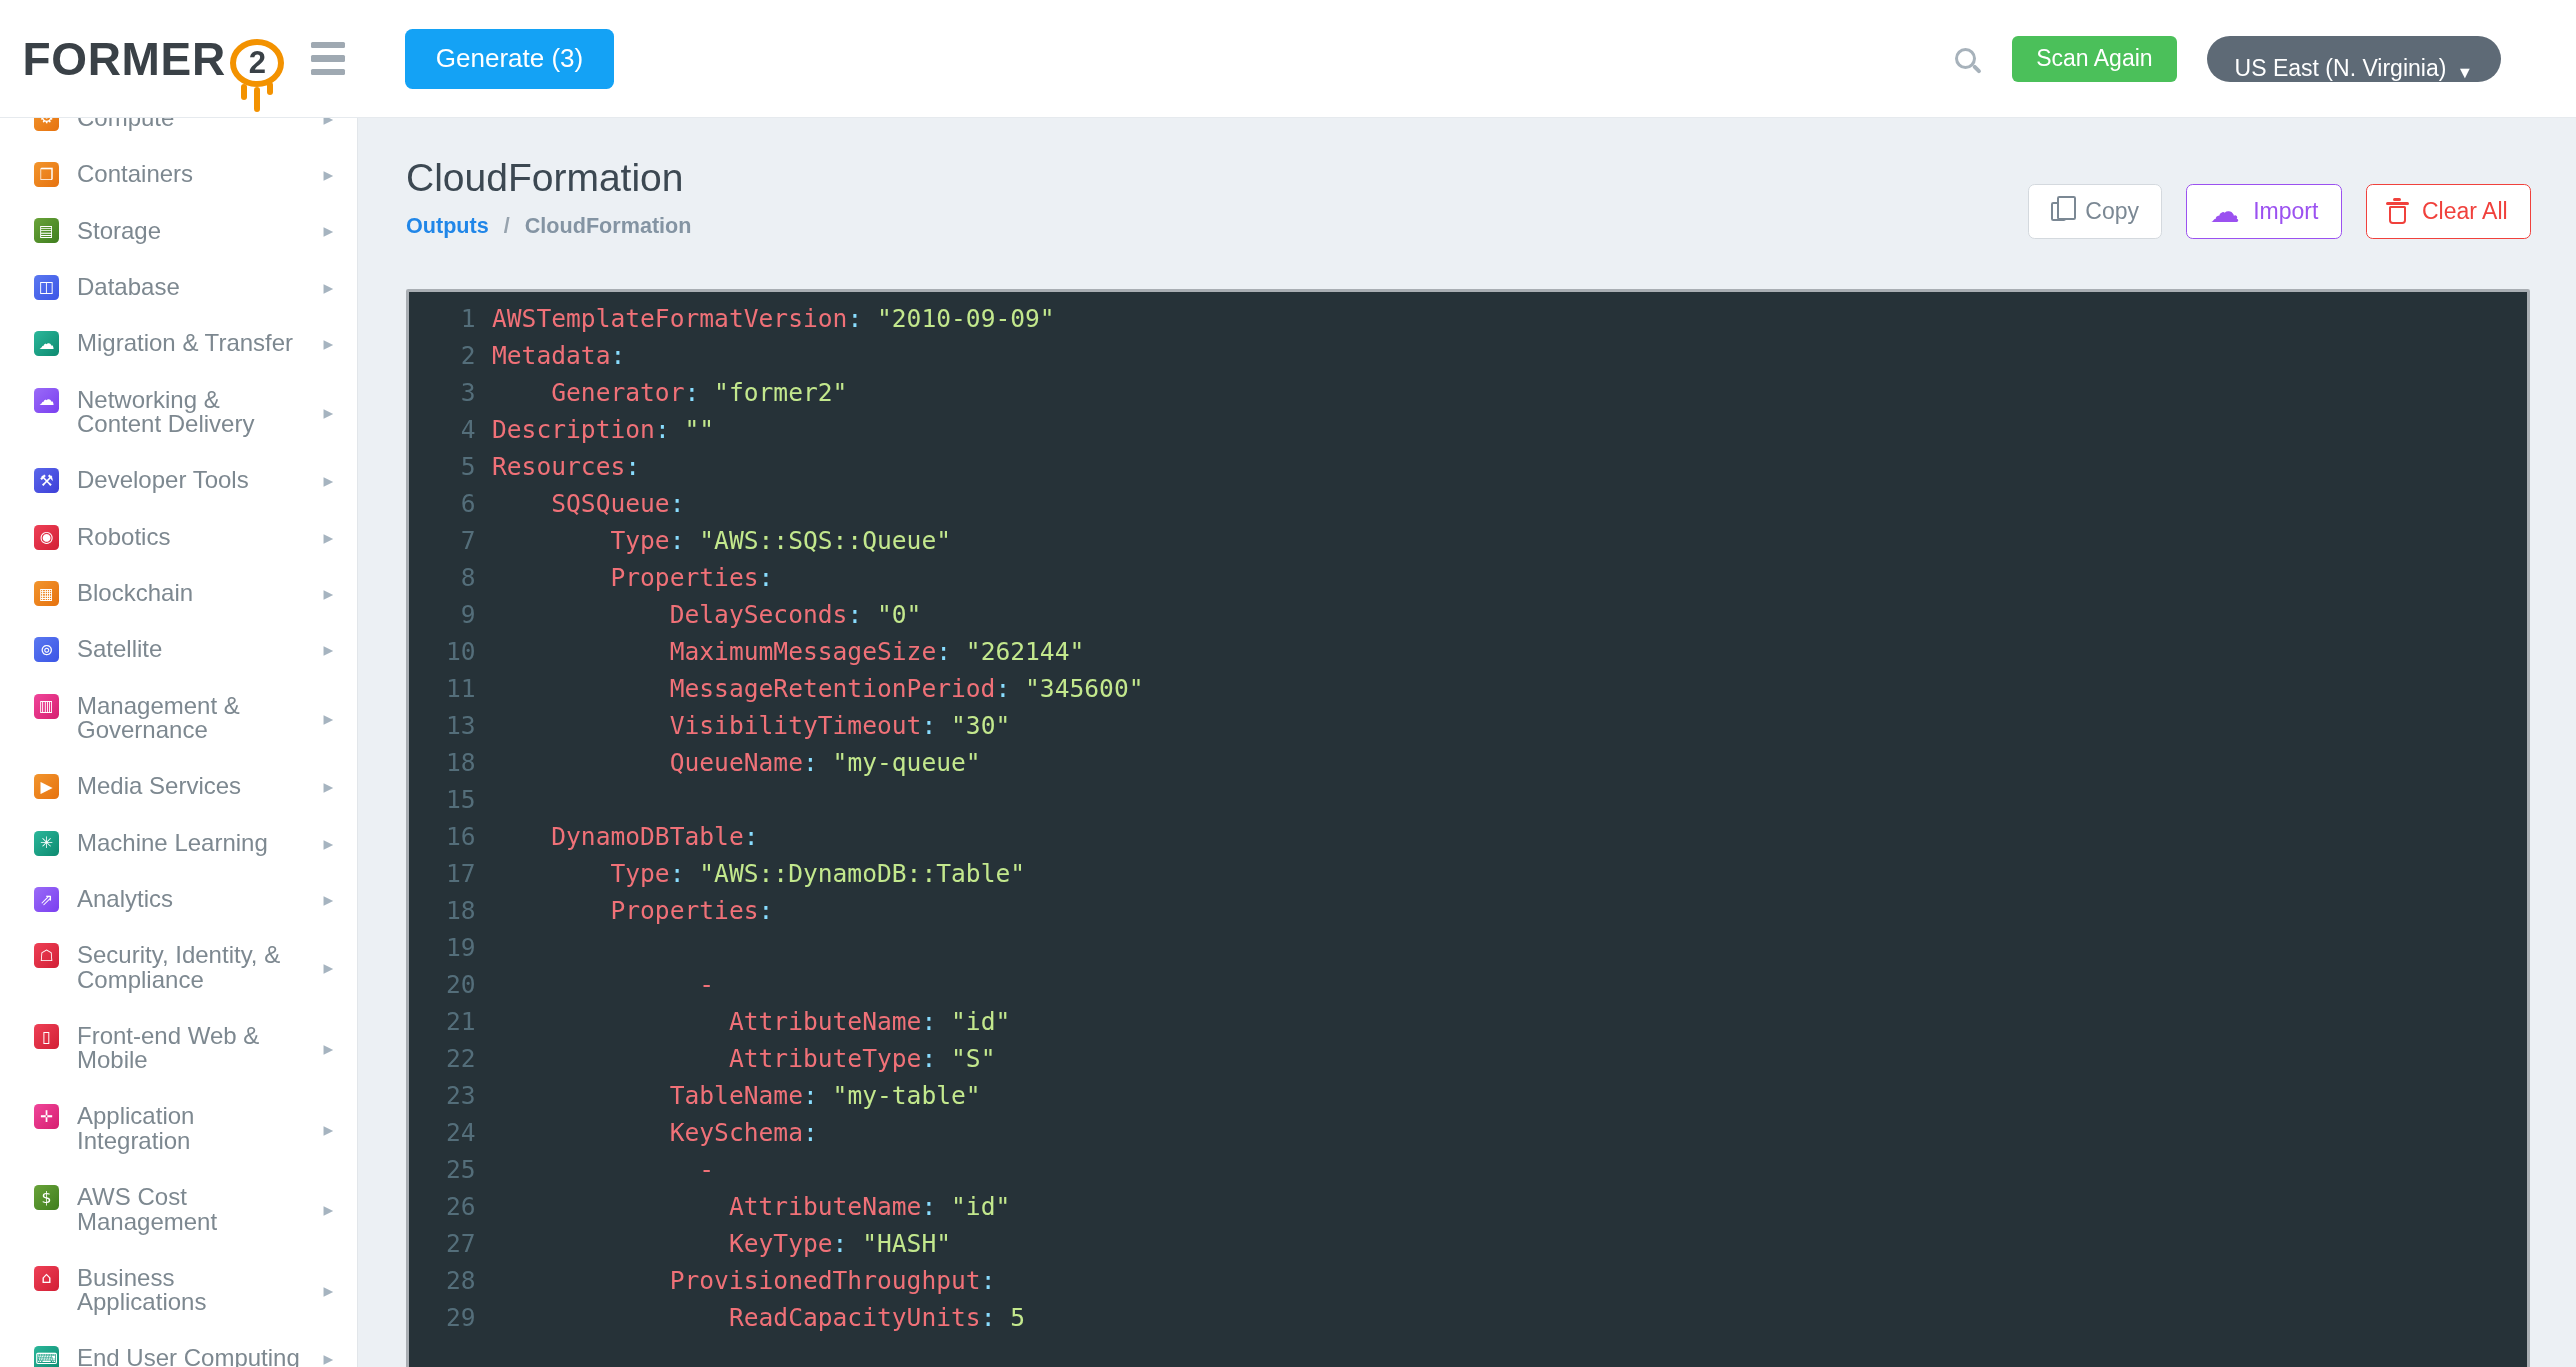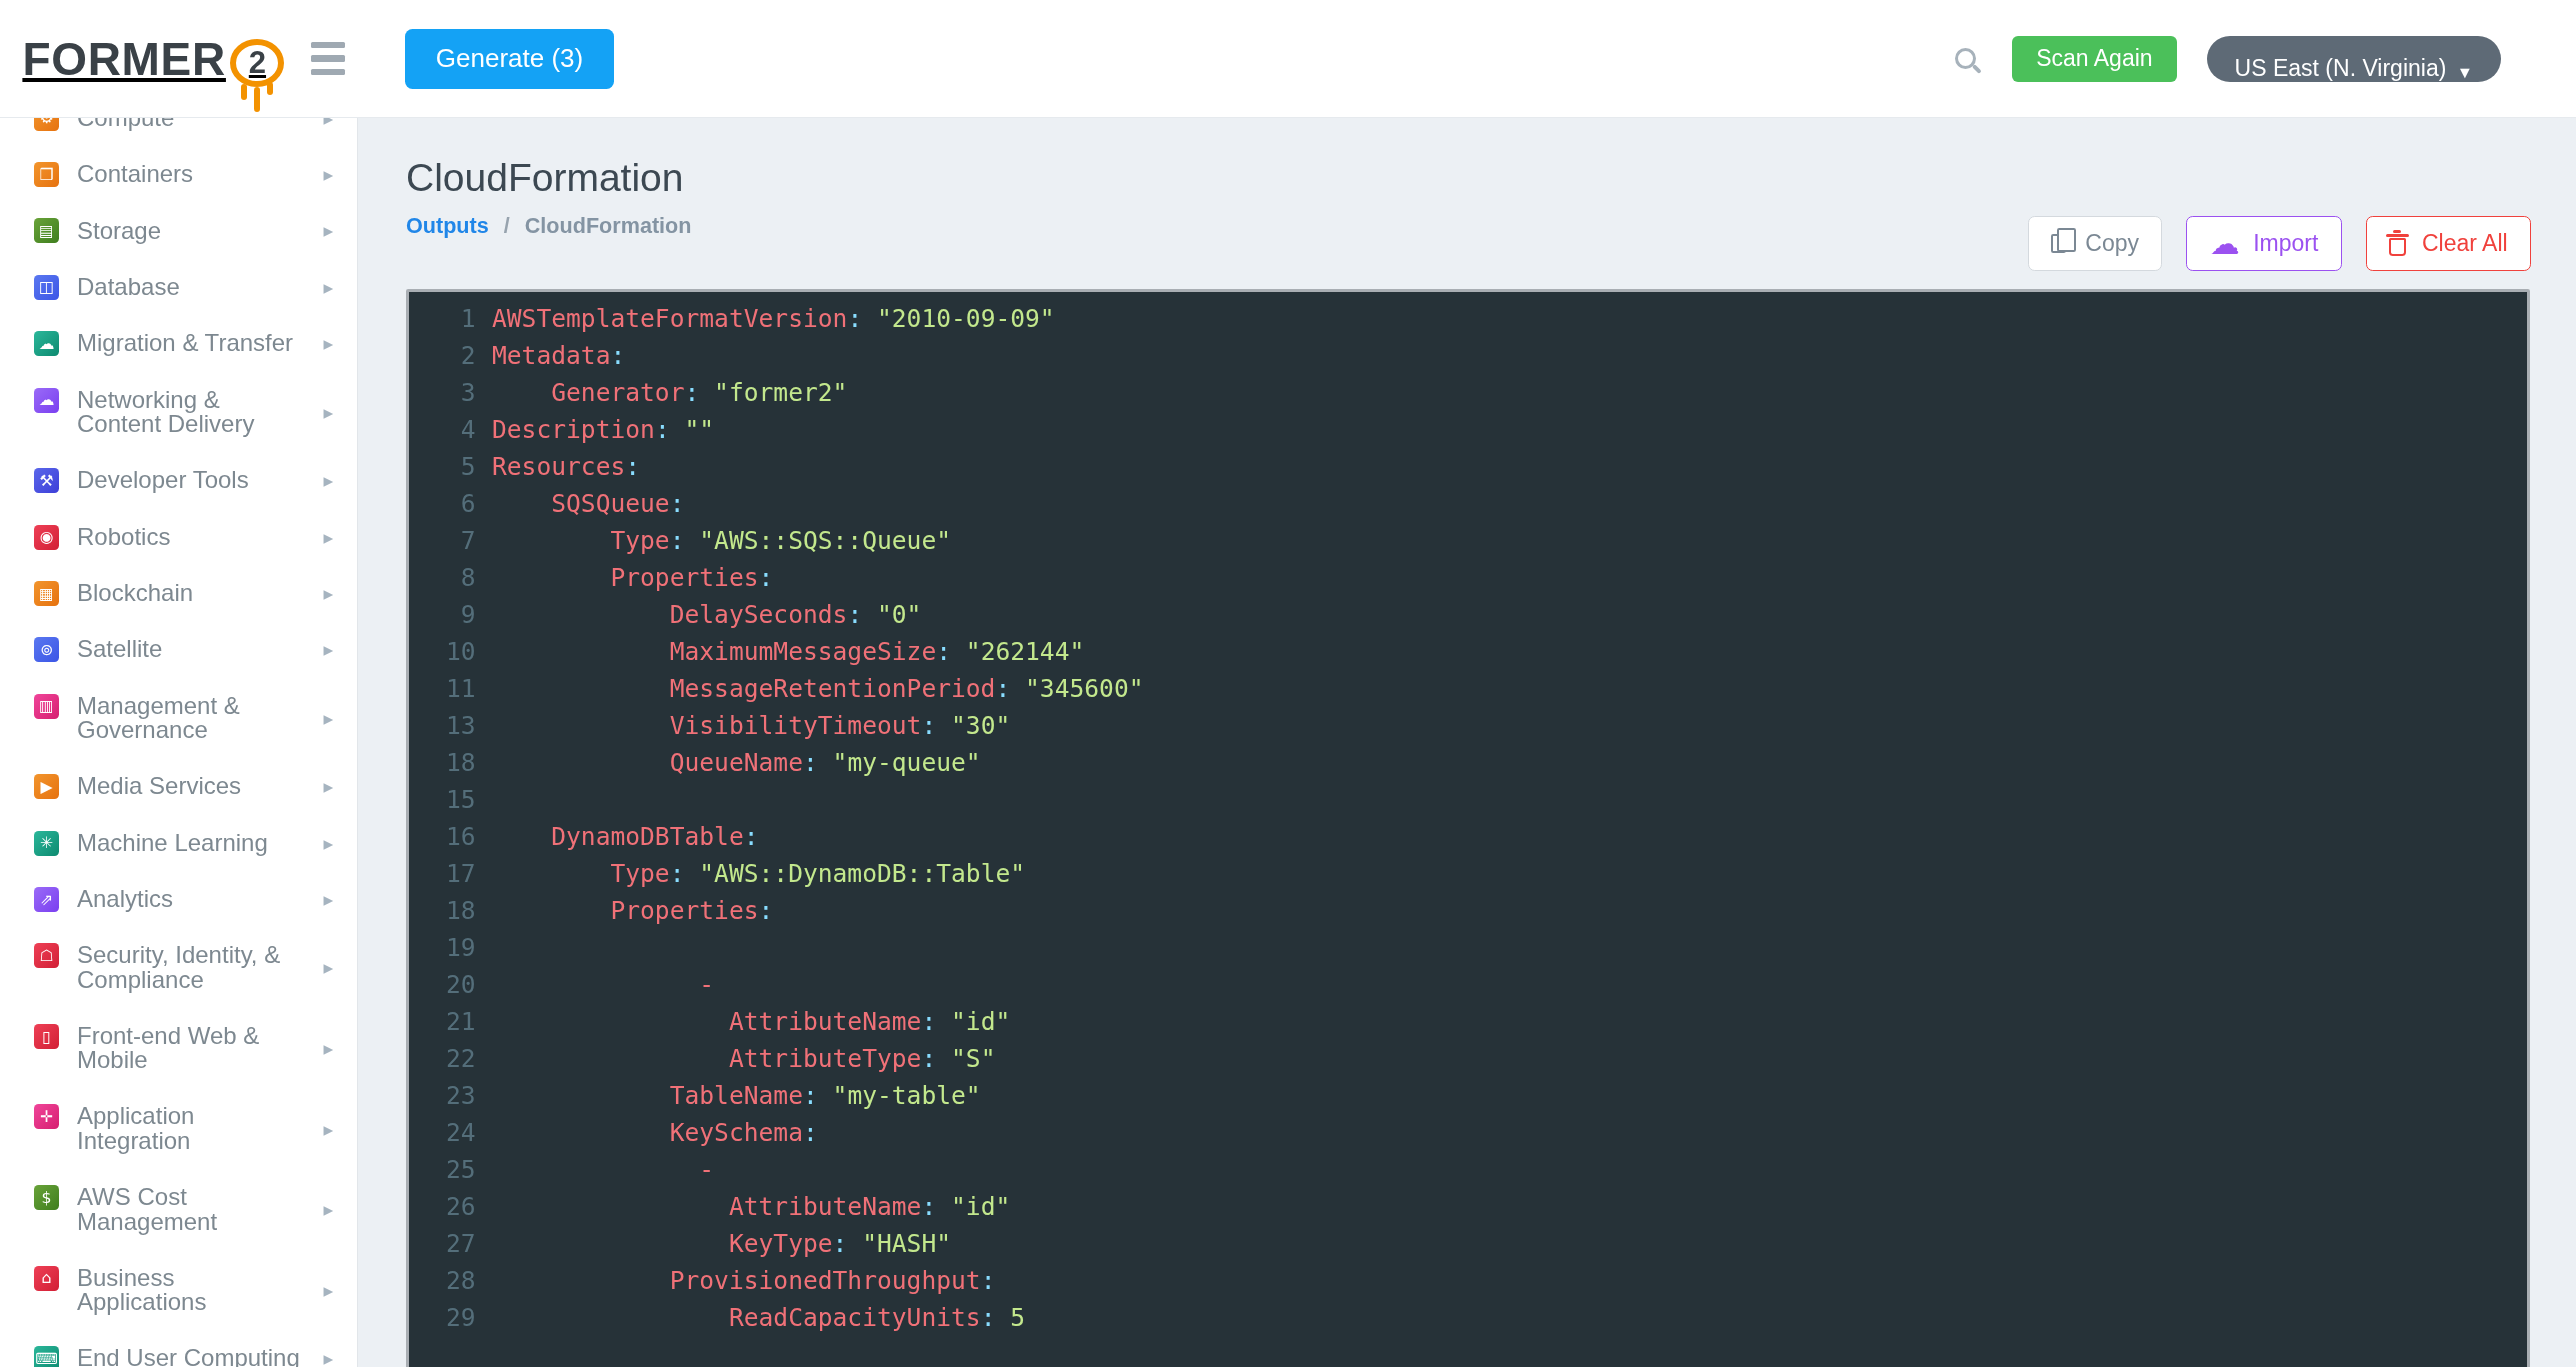--- a/index.html
+++ b/index.html
@@ -9,21 +9,21 @@
     background:#ecf0f4;
     position:relative;
   }
 
   
   .header {
     position:absolute; top:0; left:0; width:2576px; height:118px;
     background:#ffffff; border-bottom:1.5px solid #e6eaee;
     display:flex; align-items:center; padding:0 75px 0 22.4px; z-index:10;
   }
-  .logo { display:flex; align-items:center; cursor:pointer;text-decoration:underline; }
+  .logo { display:flex; align-items:center; cursor:pointer; }
   .logo-text { font-size:46px; font-weight:800; letter-spacing:0.7px; color:#3a4147; }
   .logo-badge { position:relative; width:58px; height:52px; margin-left:4.5px; margin-top:12px; }
   .logo-cloud {
     width:54px; height:48px; border:6.7px solid #f39200; border-radius:50%;
     background:#fff; display:flex; align-items:center; justify-content:center;
     font-size:31px; font-weight:800; color:#3a4147;
   }
   .drip { position:absolute; width:6px; background:#f39200; border-radius:3px; }
   .drip1 { left:10.4px; top:45px; height:16.4px; }
   .drip2 { left:24px; top:48px; height:25px; }
@@ -86,21 +86,21 @@
   .page-title { font-size:39px; font-weight:500; color:#3c4852; line-height:45px; }
   .breadcrumb { margin-top:13.4px; font-size:21.6px; line-height:25px;font-weight:bold; }
   .breadcrumb .bc-link { color:#2086e8; text-decoration:none; cursor:pointer; }
   .breadcrumb .bc-sep { color:#97a3ae; margin:0 9px; }
   .breadcrumb .bc-current { color:#8494a3; }
 
   .actions { position:absolute; top:66px; right:45px; display:flex; gap:24px; }
   .act-btn {
     height:55px; padding:0 22.4px; border-radius:6.7px; background:#fff;
     font-size:23px; font-family:inherit; cursor:pointer;
-    display:flex; align-items:center; gap:13.4px;margin-top:32px;
+    display:flex; align-items:center; gap:13.4px;
   }
   .btn-copy { border:1.5px solid #d4d9de; color:#7b8894; }
   .btn-import { border:1.5px solid #9b51f0; color:#9b51f0; }
   .btn-clear { border:1.5px solid #f0413c; color:#f0413c; }
   .copy-icon { position:relative; width:15px; height:19.4px; border:2.2px solid currentColor; border-radius:2.2px; margin-right:6px; }
   .copy-icon::before { content:""; position:absolute; top:-7.5px; left:4.5px; width:15px; height:19.4px; border:2.2px solid currentColor; border-radius:2.2px; background:#fff; }
   .cloud-upload-icon { font-size:30px; line-height:1; font-family:"DejaVu Sans", sans-serif; }
   .trash-icon { position:relative; width:16.4px; height:18px; border:2.2px solid currentColor; border-radius:1.5px 1.5px 3.7px 3.7px; margin-top:7.5px; margin-right:3px; }
   .trash-icon::before { content:""; position:absolute; left:-5.2px; right:-5.2px; top:-6.7px; height:3px; background:currentColor; border-radius:1.5px; }
   .trash-icon::after { content:""; position:absolute; top:-10.4px; left:2.2px; width:7.5px; height:3px; background:currentColor; border-radius:1.5px; }

